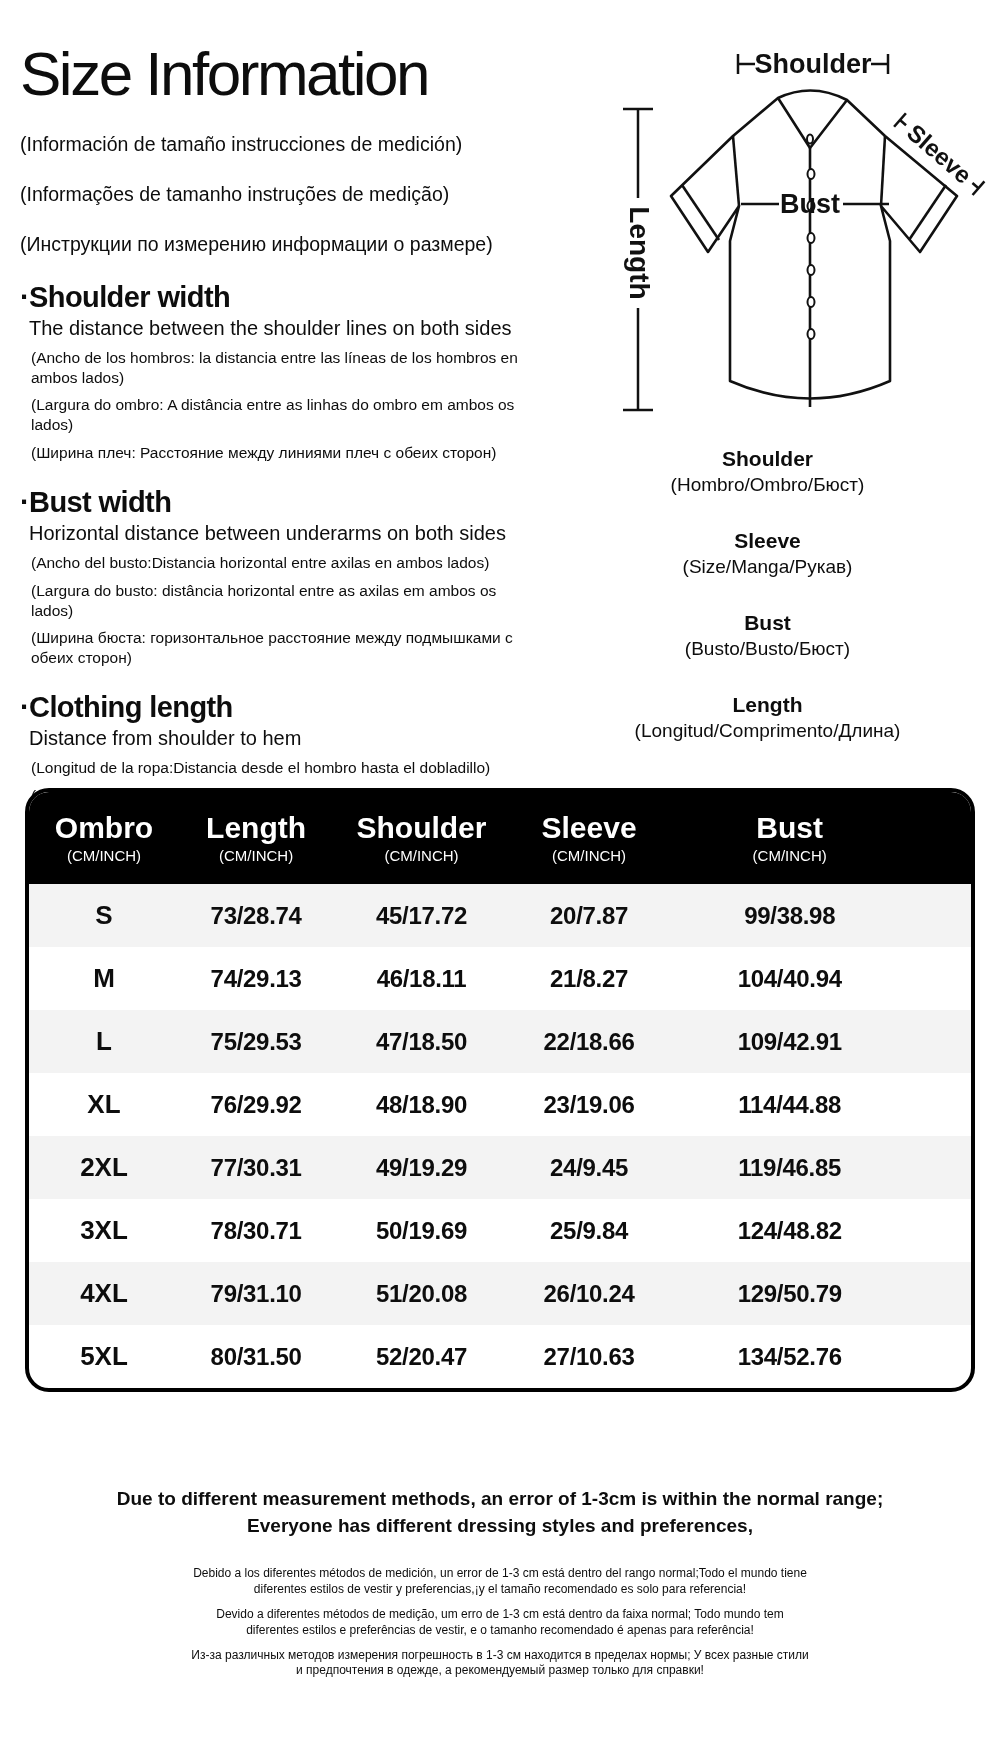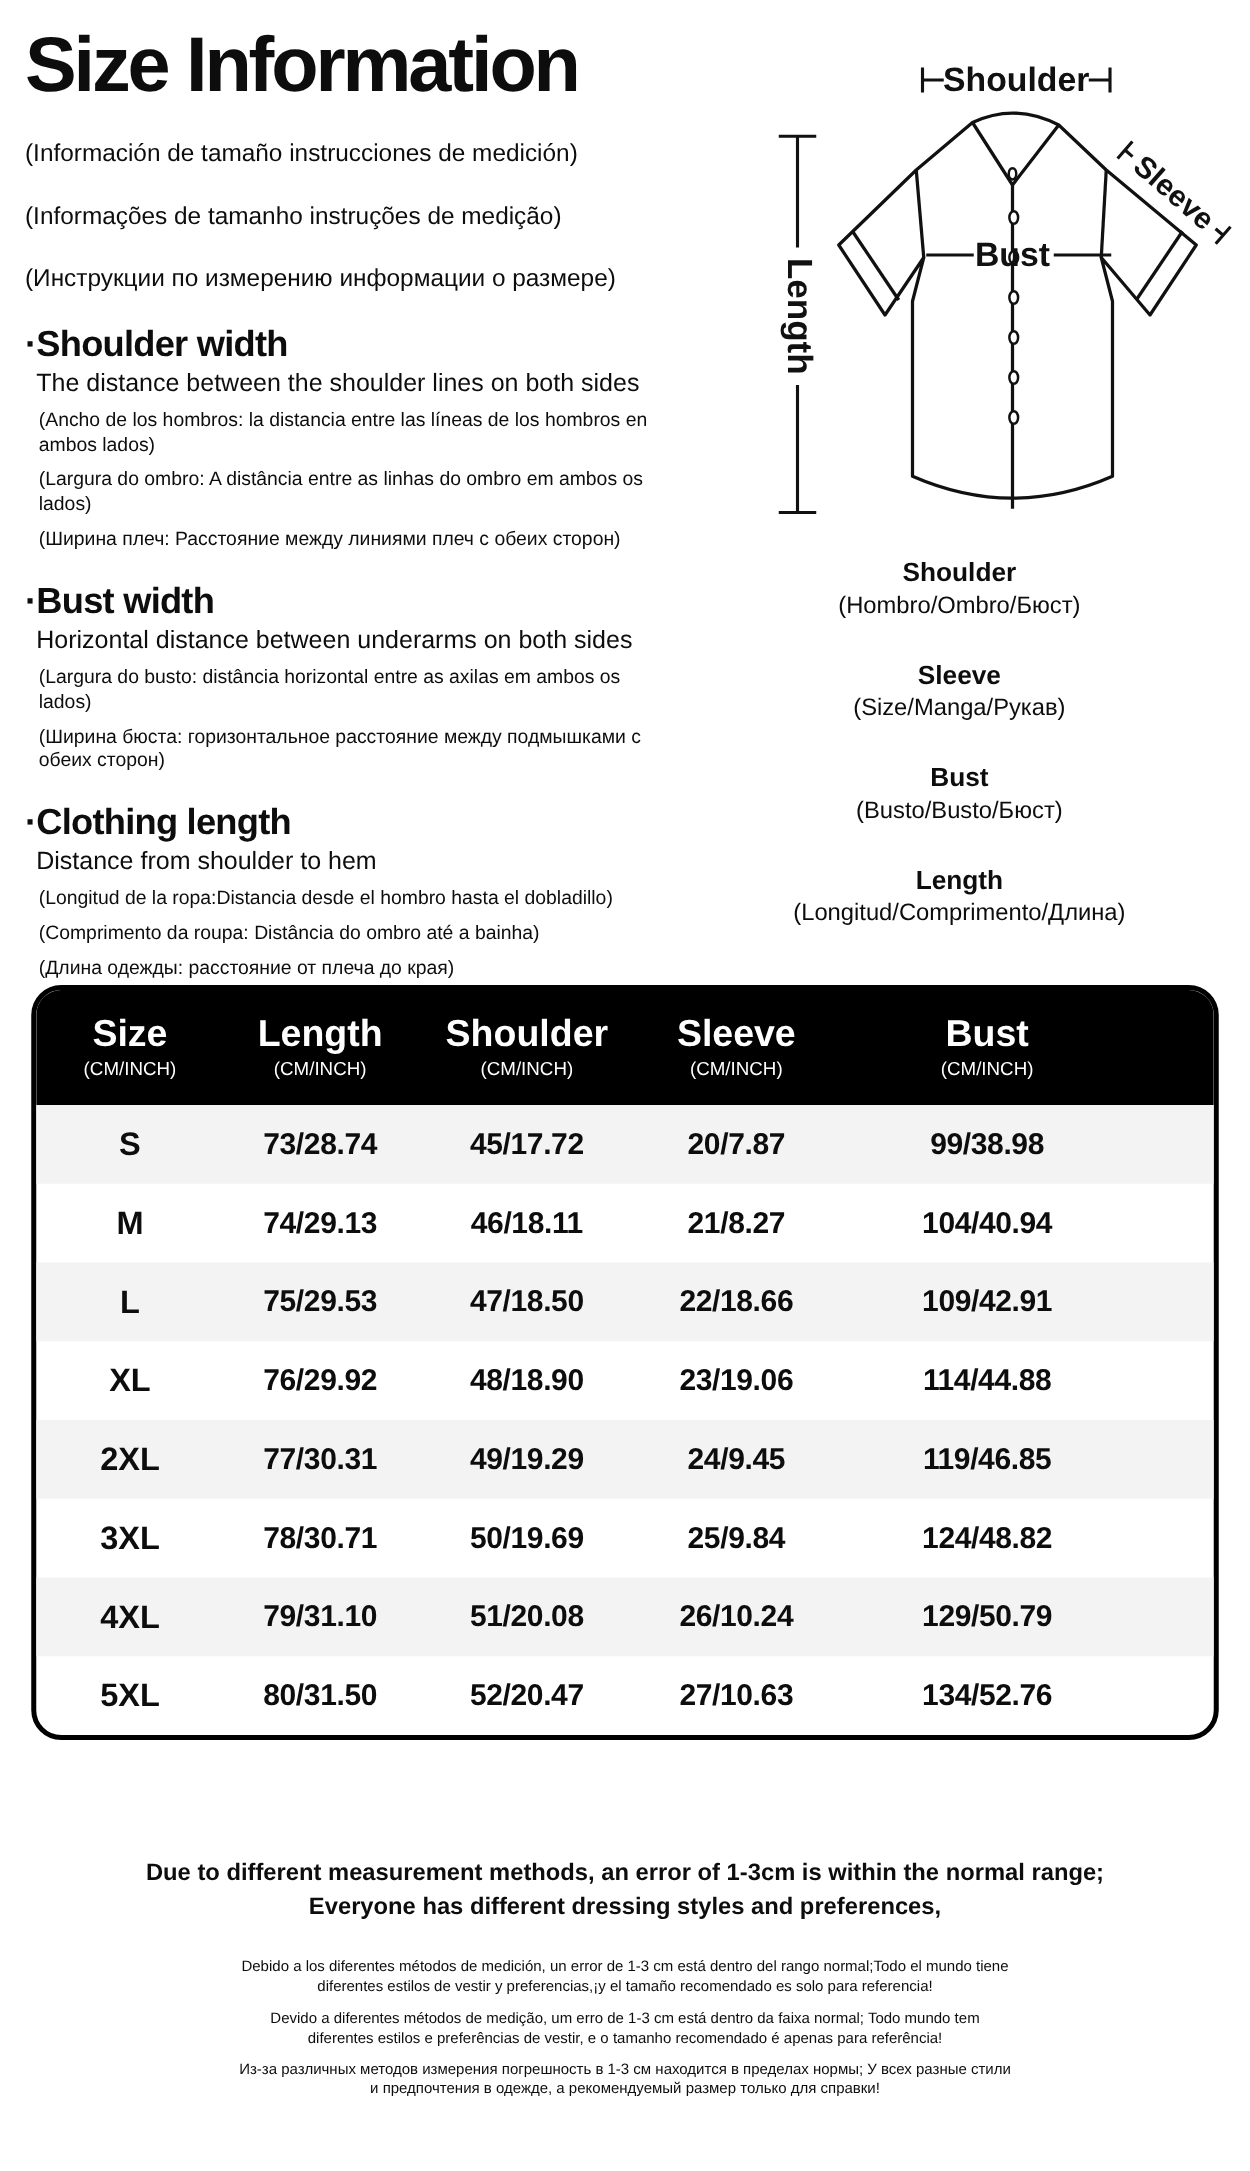--- a/index.html
+++ b/index.html
@@ -4,21 +4,21 @@
 <style>
   html,body { margin:0; padding:0; background:#fff; }
   .page {
     position:relative; width:1000px; height:1737px; background:#fff;
     color:#0d0d0d; font-family:"Liberation Sans","DejaVu Sans",sans-serif;
     overflow:hidden;
   }
 
   
   .left-col { position:absolute; left:20px; top:20px; width:520px; }
-  .title    { font-size:62px; font-weight:700; letter-spacing:-2.5px; line-height:1.08; }
+  .title    { font-size:62px; font-weight:400; letter-spacing:-2.5px; line-height:1.08;margin-top:21px; }
   .subtitle { font-size:34px; font-weight:800; letter-spacing:-0.8px; margin-top:0px; }
   .subtitle-trans { font-size:19.5px; line-height:1.33; margin-top:24px; }
 
   .section { margin-top:23px; }
   .section-title { font-size:29px; font-weight:800; letter-spacing:-0.6px; }
   .section-desc  { font-size:20px; margin:3px 0 2px 9px; }
   .section-trans { font-size:15.5px; line-height:1.28; margin:8px 0 0 11px; }
 
   
   .right-col { position:absolute; left:545px; top:36px; width:445px; }
@@ -64,20 +64,21 @@
       <div class="section-title">·Shoulder width</div>
       <div class="section-desc">The distance between the shoulder lines on both sides</div>
       <div class="section-trans">(Ancho de los hombros: la distancia entre las líneas de los hombros en ambos lados)</div>
       <div class="section-trans">(Largura do ombro: A distância entre as linhas do ombro em ambos os lados)</div>
       <div class="section-trans">(Ширина плеч: Расстояние между линиями плеч с обеих сторон)</div>
     </div>
 
     <div class="section">
       <div class="section-title">·Bust width</div>
       <div class="section-desc">Horizontal distance between underarms on both sides</div>
+      <div class="section-trans">(Ancho del busto:Distancia horizontal entre axilas en ambos lados)</div>
       <div class="section-trans">(Largura do busto: distância horizontal entre as axilas em ambos os lados)</div>
       <div class="section-trans">(Ширина бюста: горизонтальное расстояние между подмышками с обеих сторон)</div>
     </div>
 
     <div class="section">
       <div class="section-title">·Clothing length</div>
       <div class="section-desc">Distance from shoulder to hem</div>
       <div class="section-trans">(Longitud de la ropa:Distancia desde el hombro hasta el dobladillo)</div>
       <div class="section-trans">(Comprimento da roupa: Distância do ombro até a bainha)</div>
       <div class="section-trans">(Длина одежды: расстояние от плеча до края)</div>
@@ -154,21 +155,21 @@
       <div class="legend-item">
         <div class="legend-label">Length</div>
         <div class="legend-trans">(Longitud/Comprimento/Длина)</div>
       </div>
     </div>
   </div>
 
   <div class="size-table">
     <div class="thead grid-cols">
       <div class="thcell">
-        <div class="col-label">Size</div>
+        <div class="col-label">Ombro</div>
         <div class="col-unit">(CM/INCH)</div>
       </div>
       <div class="thcell">
         <div class="col-label">Length</div>
         <div class="col-unit">(CM/INCH)</div>
       </div>
       <div class="thcell">
         <div class="col-label">Shoulder</div>
         <div class="col-unit">(CM/INCH)</div>
       </div>

